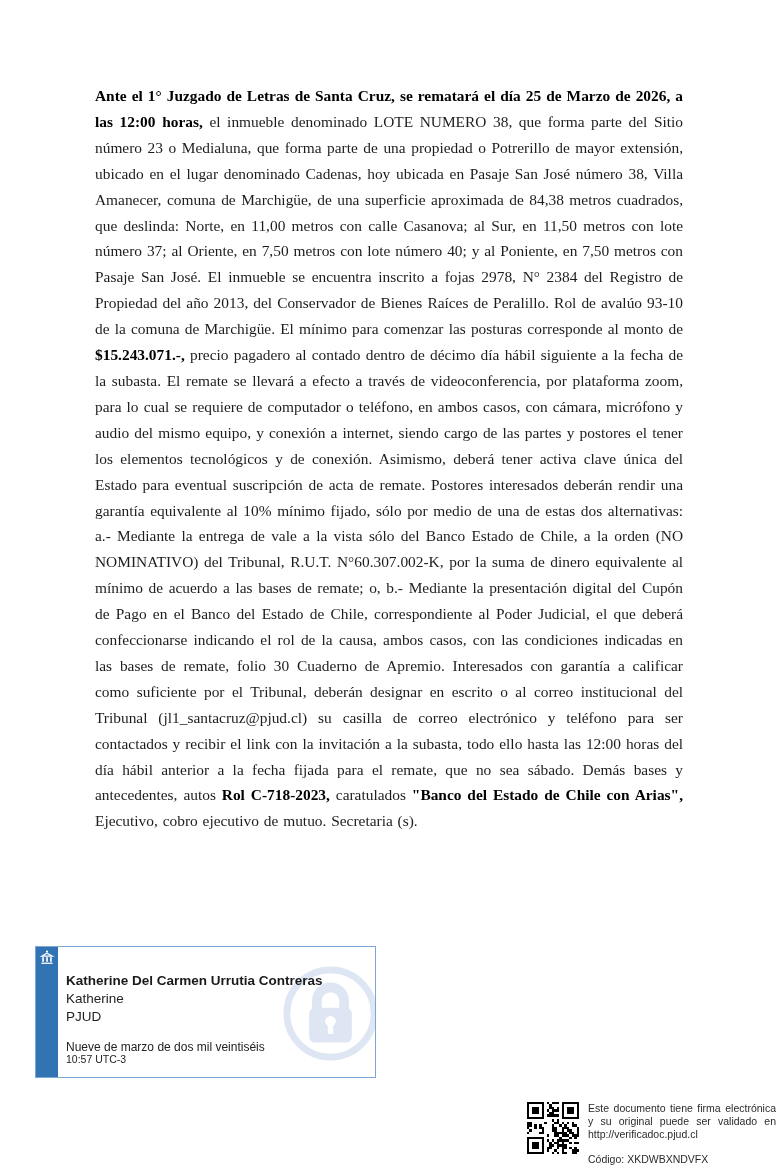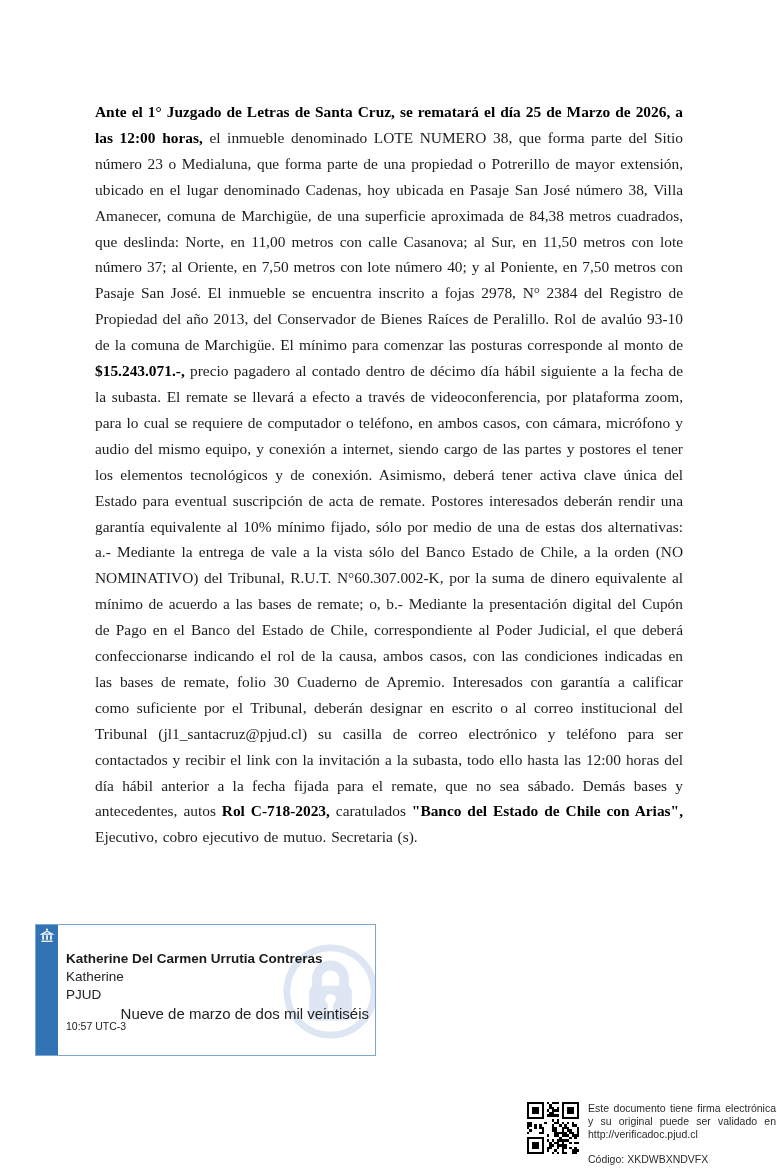--- a/index.html
+++ b/index.html
@@ -15,48 +15,47 @@
     text-align:center;
     font-size:16.5px;font-weight:bold;letter-spacing:.4px;
     color:#111;
   }
   .doc-paragraph{
     position:absolute;top:83px;left:95px;width:588px;
     font-size:15.4px;line-height:25.9px;
     text-align:justify;
     word-spacing:1px;
     color:#1c1c1c;
-    margin-top:16px;
   }
   .doc-paragraph .b{font-weight:bold;color:#000;}
 
   
   .sig-box{
-    position:absolute;left:35px;top:924px;
+    position:absolute;left:35px;top:946px;
     width:341px;height:132px;
     border:1.5px solid #7aa7d5;
     background:#fff;
     box-sizing:border-box;
     overflow:hidden;
     font-family:"Liberation Sans", sans-serif;
     padding-left:36px;
   }
   .sig-bar{
     position:absolute;left:0;top:0;bottom:0;width:22px;
     background:#3273b4;
   }
   .sig-bar svg{display:block;margin:3px auto 0 auto;}
   .sig-watermark{
     position:absolute;left:246px;top:18px;width:97px;height:97px;
     pointer-events:none;
   }
   .sig-content{position:absolute;left:30px;top:25px;right:6px;}
   .sig-name{font-size:13.5px;font-weight:bold;line-height:18px;color:#1a1a1a;}
   .sig-role,.sig-inst{font-size:13.5px;line-height:18px;color:#222;}
-  .sig-date{font-size:15px;line-height:12px;margin-top:4px;color:#222;text-align:right;}
+  .sig-date{font-size:12px;line-height:12px;margin-top:15px;color:#222;}
   .sig-time{font-size:10.5px;line-height:12px;color:#222;}
 
   
   .verify{
     position:absolute;left:527px;top:1102px;width:250px;
     display:flex;align-items:flex-start;
     font-family:"Liberation Sans", sans-serif;
   }
   .qr{width:52px;height:52px;flex:0 0 52px;}
   .verify-col{margin-left:9px;width:188px;}

